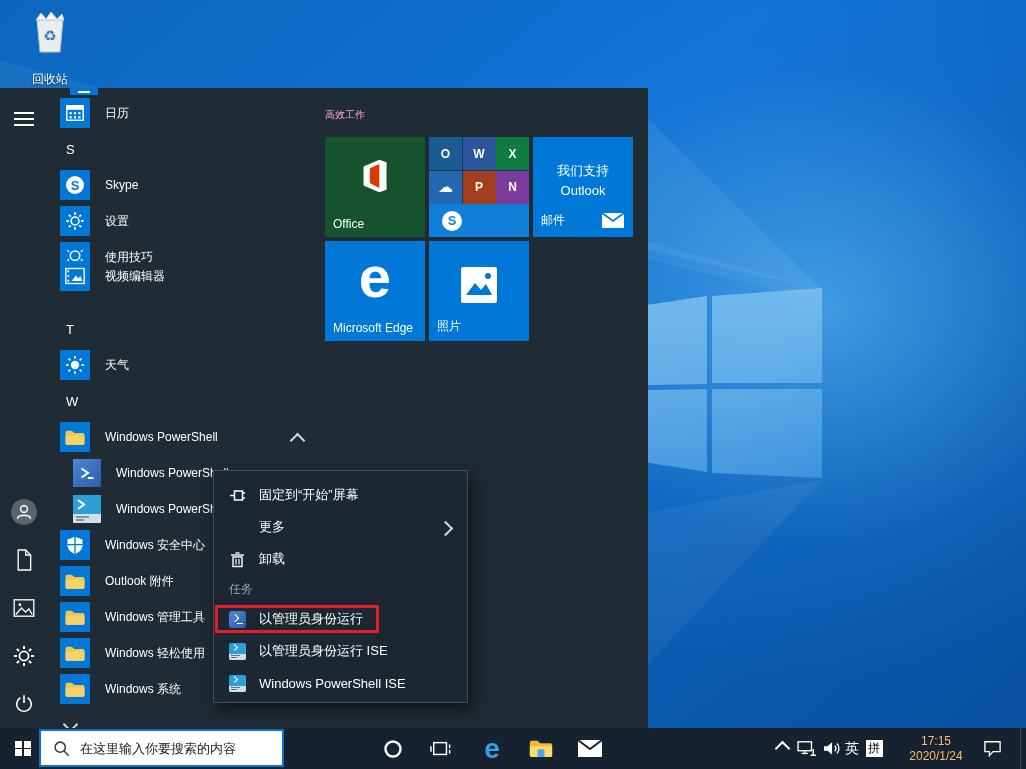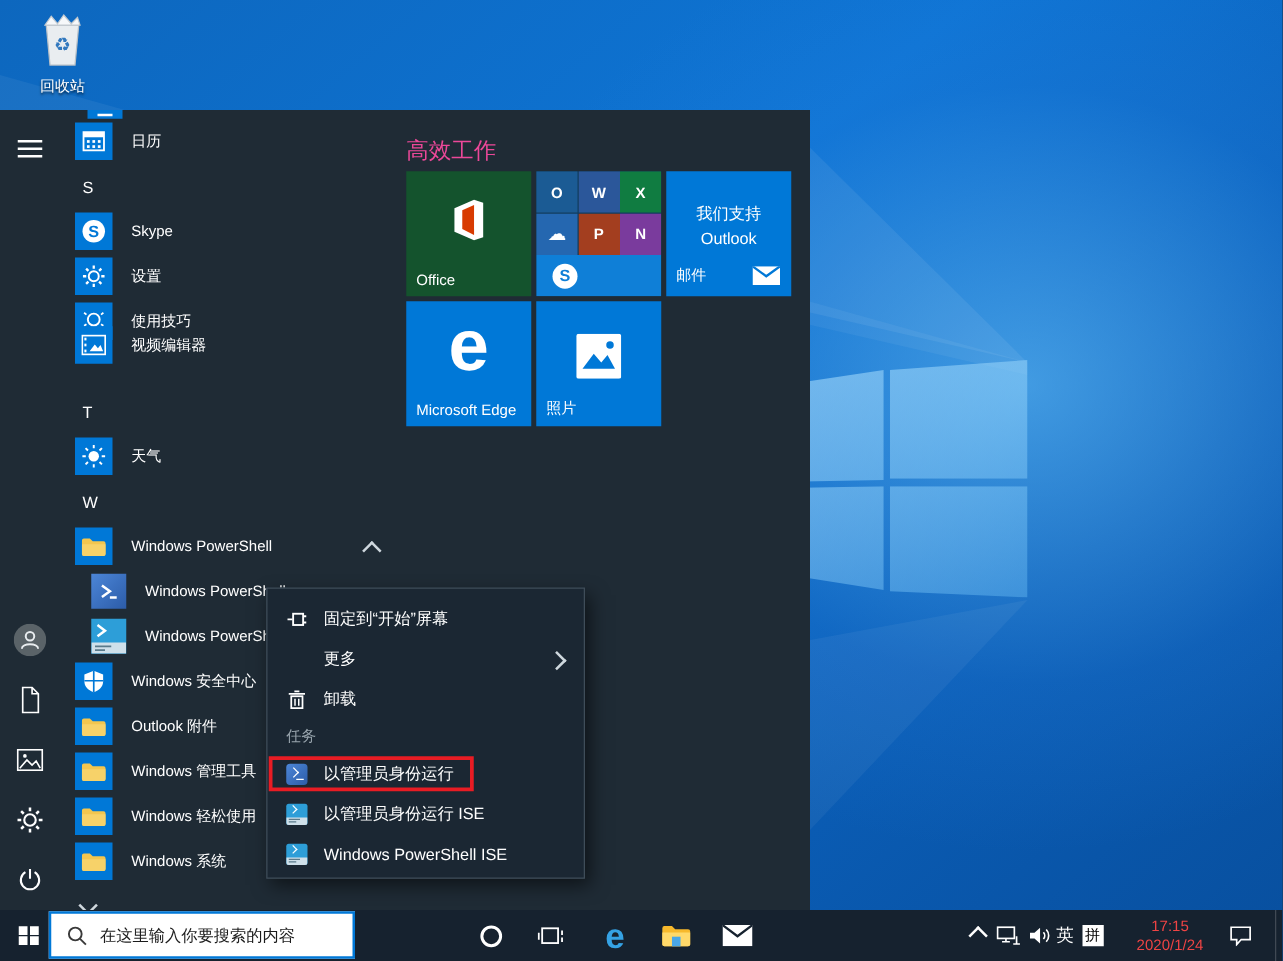--- a/index.html
+++ b/index.html
@@ -30,21 +30,21 @@
   #winlogo{left:600px;top:235px;width:240px;height:270px;}
   .pane{position:absolute;left:0;top:0;width:240px;height:270px;
     background:linear-gradient(150deg,rgba(185,230,255,.62),rgba(95,185,245,.38));
     box-shadow:inset 0 0 0 2px rgba(210,240,255,.35);}
   .pane.lt{clip-path:polygon(0px 77px,107px 61px,107px 149px,0px 151px);}
   .pane.lb{clip-path:polygon(0px 156px,107px 154px,107px 237px,0px 220px);}
   .pane.rt{clip-path:polygon(112px 61px,222px 53px,222px 148px,112px 148px);}
   .pane.rb{clip-path:polygon(112px 154px,222px 154px,222px 243px,112px 238px);}
   
   #recycle-bin{left:20px;top:8px;width:60px;text-align:center;cursor:default;}
-  #recycle-bin .rb-label{color:#fff;font-size:12px;text-shadow:0 1px 2px rgba(0,0,0,.7);margin-top:1px;}
+  #recycle-bin .rb-label{color:#fff;font-size:12px;text-shadow:0 1px 2px rgba(0,0,0,.7);margin-top:12px;}
   
   #start-menu{left:0;top:88px;width:648px;height:640px;background:#1f2b35;z-index:5;}
   
   #rail{position:absolute;left:0;top:0;width:48px;height:100%;}
   .rail-btn{position:absolute;left:0;width:48px;height:48px;display:flex;align-items:center;justify-content:center;}
   #rail-bottom{position:absolute;left:0;bottom:0;width:48px;}
   #rail-bottom .rail-btn{position:relative;}
   
   #app-list{position:absolute;left:60px;top:7px;width:262px;height:613px;}
   .al-row{position:absolute;left:0;height:36px;width:262px;display:flex;align-items:center;}
@@ -55,21 +55,21 @@
   .al-header{position:absolute;left:6px;height:36px;display:flex;align-items:center;color:#fff;font-size:13px;}
   .chev{width:9px;height:9px;border:solid #cfd8de;border-width:0 2px 2px 0;display:inline-block;}
   .chev.up{transform:rotate(-135deg);}
   .chev.down{transform:rotate(45deg);}
   .chev.right{transform:rotate(-45deg);}
   #al-partial{position:absolute;left:70px;top:0;width:28px;height:7px;background:#0078d7;overflow:hidden;}
   #al-partial i{position:absolute;left:8px;top:3px;width:12px;height:2px;background:#fff;}
   #al-scroll-down{position:absolute;left:62px;top:630px;width:16px;height:12px;display:flex;align-items:center;justify-content:center;}
   
   #tiles{position:absolute;left:325px;top:20px;width:316px;}
-  #tiles-title{color:#ec4899;font-size:18px;}
+  #tiles-title{color:#f9a8d4;font-size:10px;}
   .tile{position:absolute;width:100px;height:100px;background:#0078d7;color:#fff;overflow:hidden;}
   .t-label{position:absolute;left:8px;bottom:6px;font-size:12px;color:#fff;white-space:nowrap;}
   #tile-grid{position:absolute;left:0;top:29px;width:316px;height:208px;}
   #tile-office{left:0;top:0;background:#14532d;}
   #tile-office svg{position:absolute;left:26px;top:16px;}
   #tile-collage{left:104px;top:0;background:#123c5e;}
   .cg-cell{position:absolute;width:33px;height:33px;display:flex;align-items:center;justify-content:center;font-weight:bold;font-size:12px;color:#fff;}
   .cg-skype{position:absolute;left:0;top:67px;width:100px;height:33px;background:#0f7fd7;display:flex;align-items:center;}
   .cg-scircle{width:20px;height:20px;border-radius:50%;background:#fff;color:#0f7fd7;font-weight:bold;font-size:13px;display:flex;align-items:center;justify-content:center;margin-left:13px;}
   #tile-outlook{left:208px;top:0;}
@@ -100,21 +100,21 @@
   #taskbar{left:0;top:728px;width:1026px;height:41px;background:#16222f;z-index:30;}
   .tb-btn{position:absolute;top:0;height:41px;display:flex;align-items:center;justify-content:center;}
   #tb-search{position:absolute;left:39px;top:1px;width:245px;height:38px;background:#fff;border:2px solid #0078d7;box-sizing:border-box;display:flex;align-items:center;}
   #tb-search svg{margin-left:12px;flex:none;}
   #tb-search input{border:none;outline:none;background:transparent;font-size:13px;color:#111;margin-left:8px;width:185px;font-family:inherit;}
   #tb-search input::placeholder{color:#1b1b1b;opacity:1;}
   .winlogo16{display:grid;grid-template-columns:7px 7px;grid-template-rows:7px 7px;gap:1.5px;}
   .winlogo16 i{background:#fff;}
   .tray-txt{color:#fff;font-size:13px;}
   #tray-ime-mode{width:17px;height:17px;background:#fff;color:#000;font-size:12px;display:flex;align-items:center;justify-content:center;}
-  #tray-clock{position:absolute;left:898px;top:0;width:76px;height:41px;display:flex;flex-direction:column;align-items:center;justify-content:center;color:#ef4444;font-size:12px;line-height:15px;}
+  #tray-clock{position:absolute;left:898px;top:0;width:76px;height:41px;display:flex;flex-direction:column;align-items:center;justify-content:center;color:#fdba74;font-size:12px;line-height:15px;}
   #tb-show-desktop{position:absolute;right:0;top:0;width:5px;height:41px;border-left:1px solid rgba(255,255,255,.18);}
 </style>
 </head>
 <body>
 
 <div id="wallpaper">
   <div id="beam-top" class="beam"></div>
   <div id="beam-up" class="beam"></div>
   <div id="beam-down" class="beam"></div>
   <div id="winlogo" class="abs">

